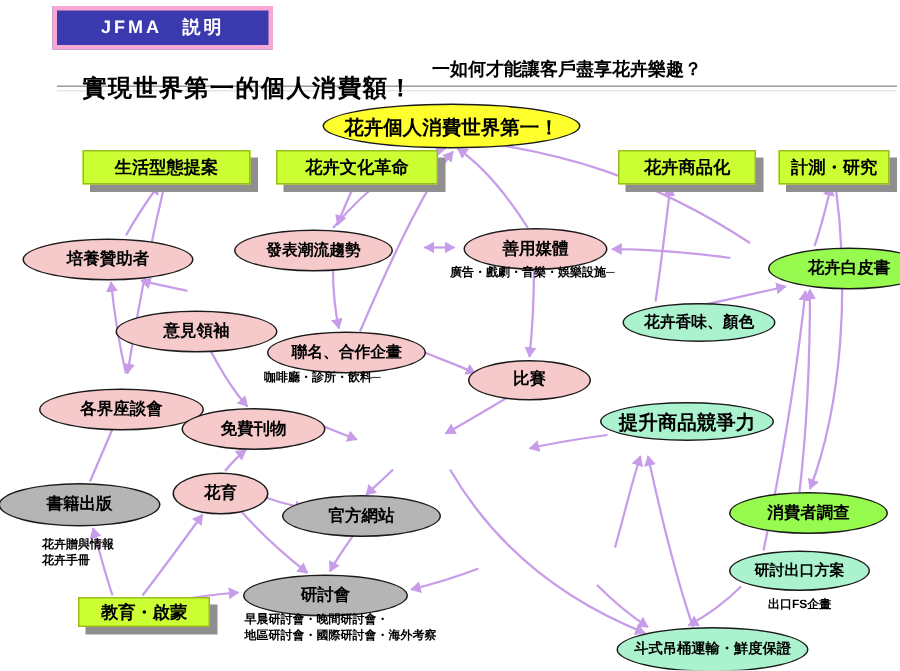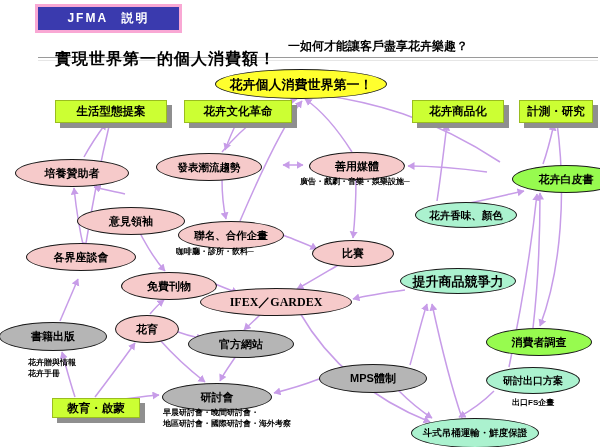--- a/index.html
+++ b/index.html
@@ -114,36 +114,34 @@
   <div class="cat" style="left:52px;top:398px;width:86px;height:18px">教育・啟蒙</div>
 
   <div class="ellipse pink" style="left:15px;top:159px;width:112px;height:26px">培養贊助者</div>
   <div class="ellipse pink" style="left:77px;top:207px;width:106px;height:26px">意見領袖</div>
   <div class="ellipse pink" style="left:156px;top:153px;width:104px;height:26px;font-size:10.5px">發表潮流趨勢</div>
   <div class="ellipse pink" style="left:309px;top:152px;width:94px;height:26px">善用媒體</div>
   <div class="note" style="left:300px;top:177px">廣告・戲劇・音樂・娛樂設施─</div>
   <div class="ellipse pink" style="left:178px;top:221px;width:104px;height:26px;font-size:10.5px">聯名、合作企畫</div>
   <div class="note" style="left:176px;top:247px">咖啡廳・診所・飲料─</div>
   <div class="ellipse pink" style="left:312px;top:240px;width:80px;height:25px">比賽</div>
-  <div class="ellipse pink" style="left:26px;top:243px;width:108px;height:26px">各界座談會</div>
+  <div class="ellipse pink" style="left:26px;top:259px;width:108px;height:26px">各界座談會</div>
   <div class="ellipse pink" style="left:121px;top:272px;width:94px;height:26px">免費刊物</div>
   <div class="ellipse pink" style="left:115px;top:315px;width:62px;height:26px">花育</div>
-  <div class="ellipse pink serif" style="left:200px;top:288px;width:150px;height:26px">IFEX／GARDEX</div>
 
   <div class="ellipse green" style="left:512px;top:165px;width:106px;height:26px">花卉白皮書</div>
   <div class="ellipse mint" style="left:388px;top:202px;width:100px;height:24px;font-size:10.5px">花卉香味、顏色</div>
   <div class="ellipse mint" style="left:373px;top:268px;width:114px;height:24px;font-size:13px">提升商品競爭力</div>
   <div class="ellipse green" style="left:486px;top:328px;width:104px;height:26px">消費者調查</div>
   <div class="ellipse mint" style="left:459px;top:367px;width:92px;height:25px;font-size:10px">研討出口方案</div>
   <div class="note" style="left:512px;top:398px">出口FS企畫</div>
   <div class="ellipse mint" style="left:384px;top:418px;width:126px;height:28px;font-size:9.5px">斗式吊桶運輸・鮮度保證</div>
 
   <div class="ellipse gray" style="left:-1px;top:322px;width:106px;height:27px">書籍出版</div>
   <div class="ellipse gray" style="left:188px;top:330px;width:104px;height:26px">官方網站</div>
-  <div class="ellipse gray" style="left:319px;top:364px;width:106px;height:27px">MPS體制</div>
   <div class="ellipse gray" style="left:162px;top:383px;width:108px;height:26px">研討會</div>
 
   <div class="note" style="left:28px;top:358px">
     <div>花卉贈與情報</div>
     <div>花卉手冊</div>
   </div>
   <div class="note" style="left:163px;top:408px">
     <div>早晨研討會・晚間研討會・</div>
     <div>地區研討會・國際研討會・海外考察</div>
   </div>

